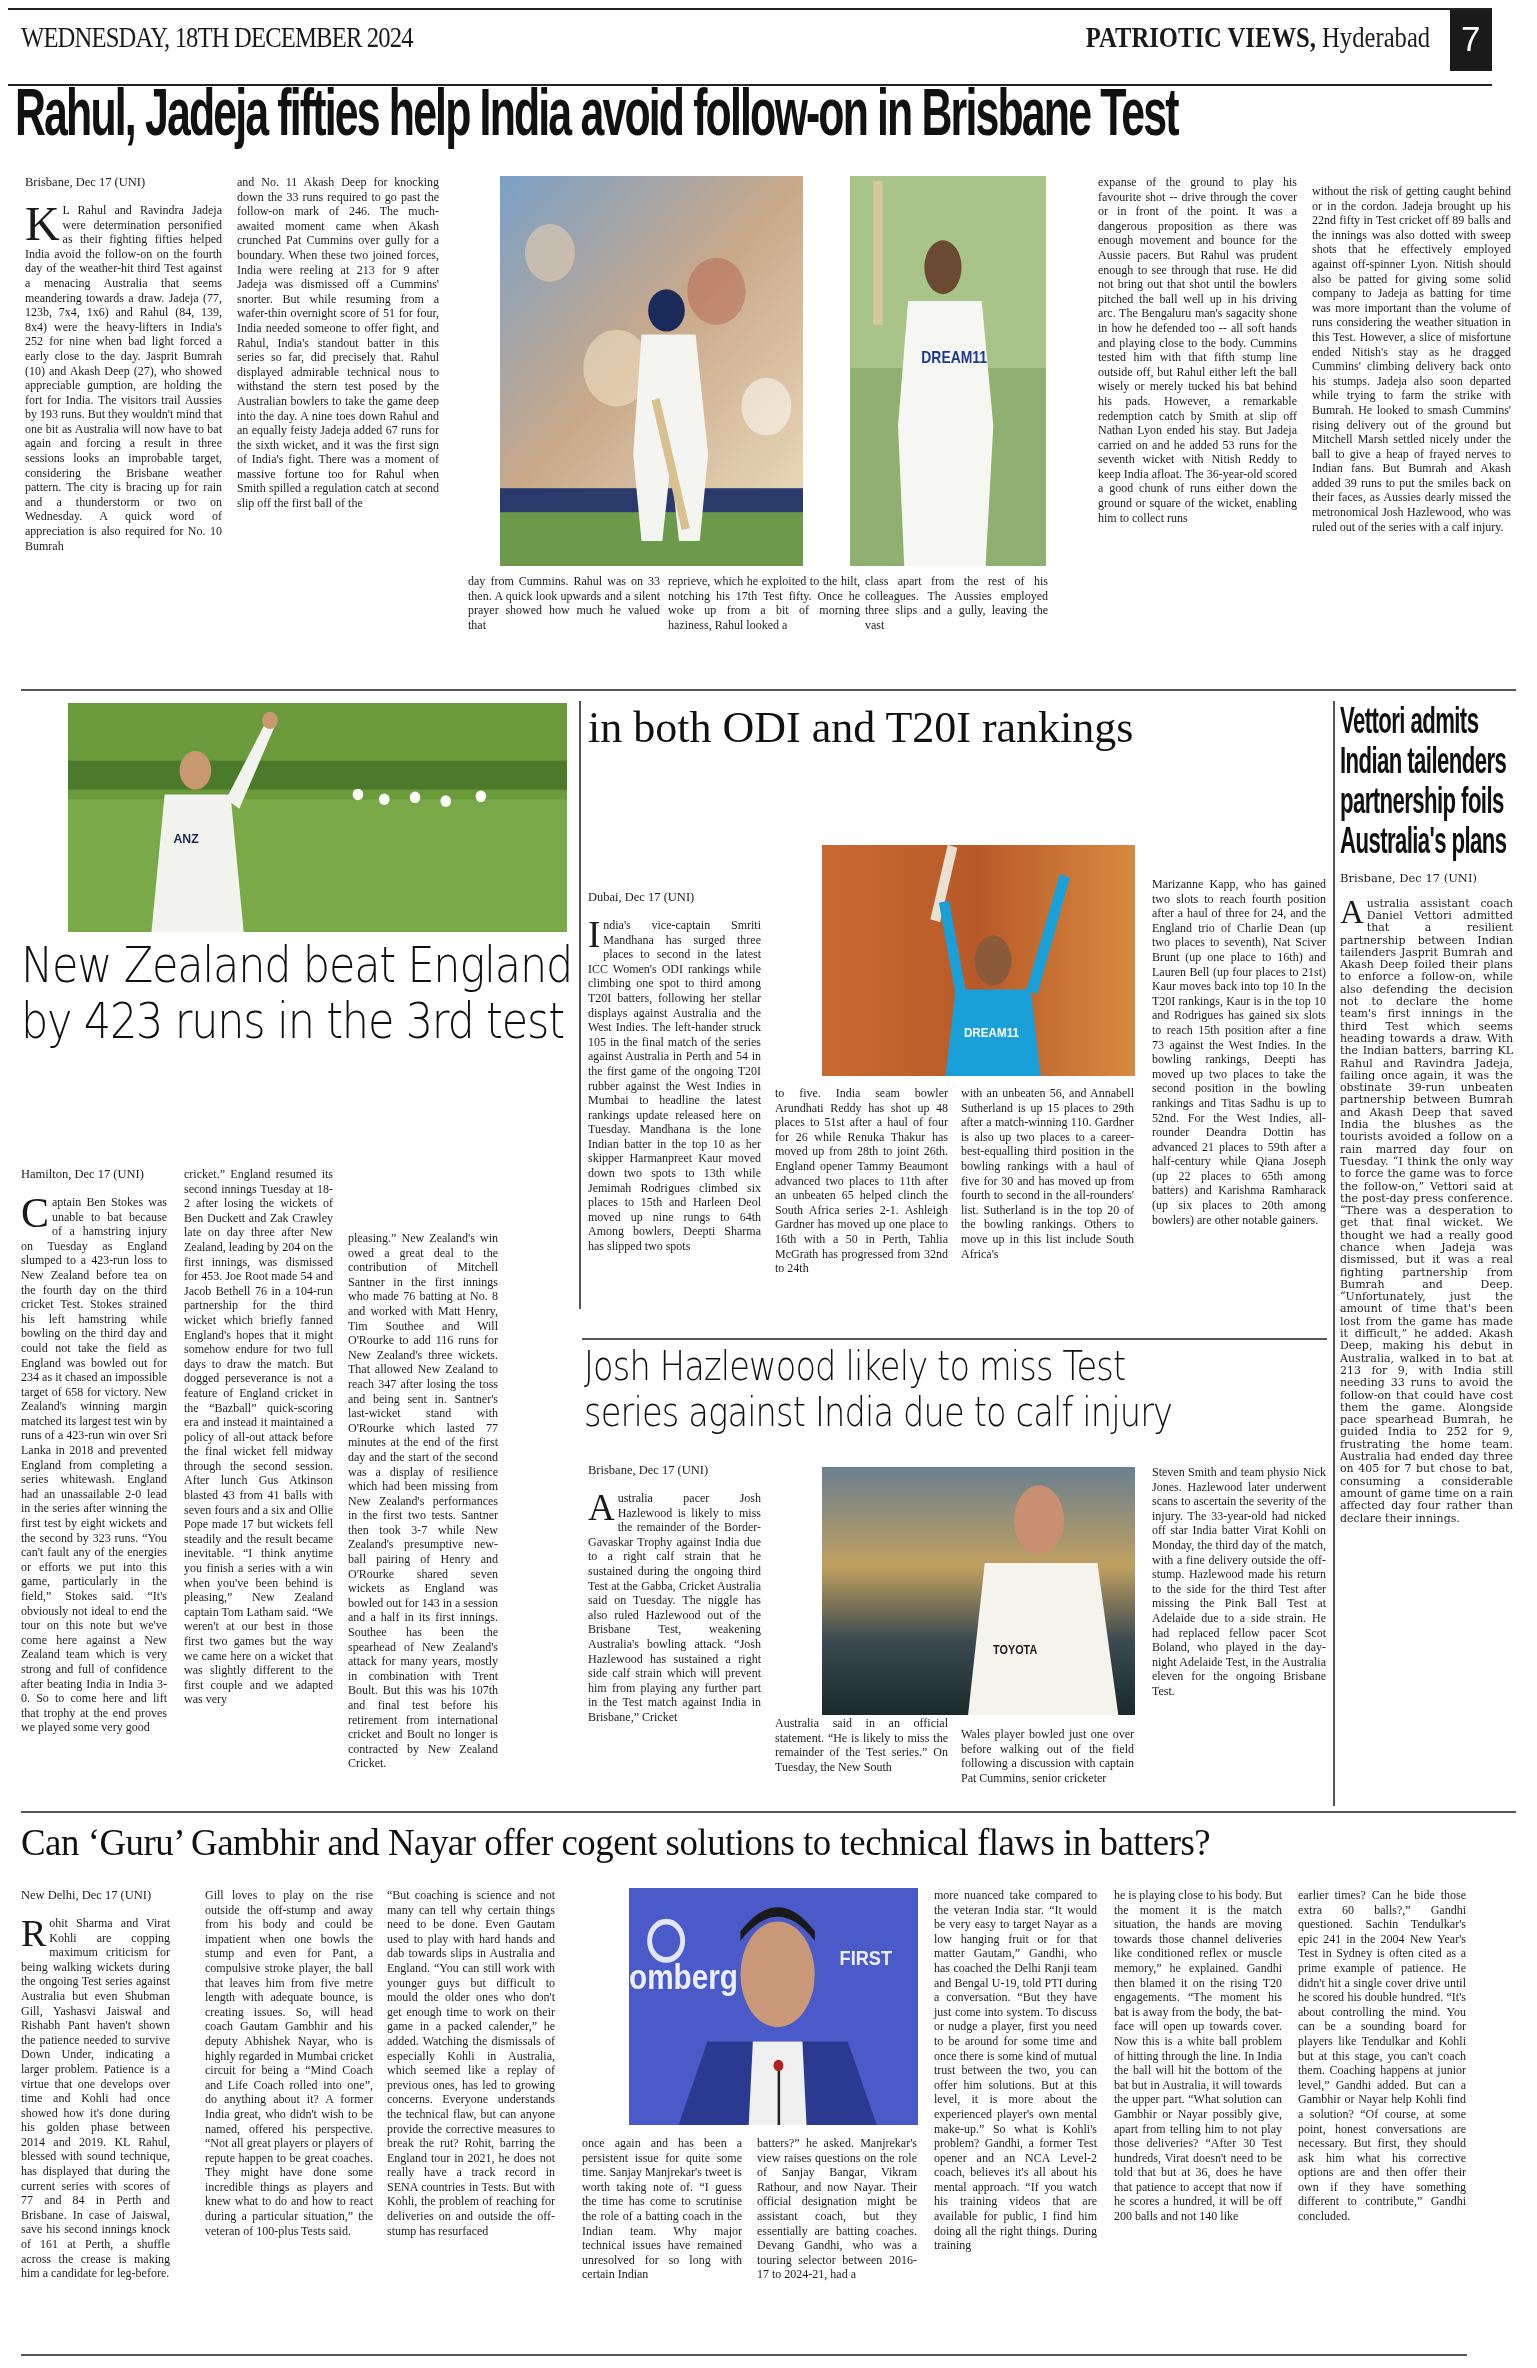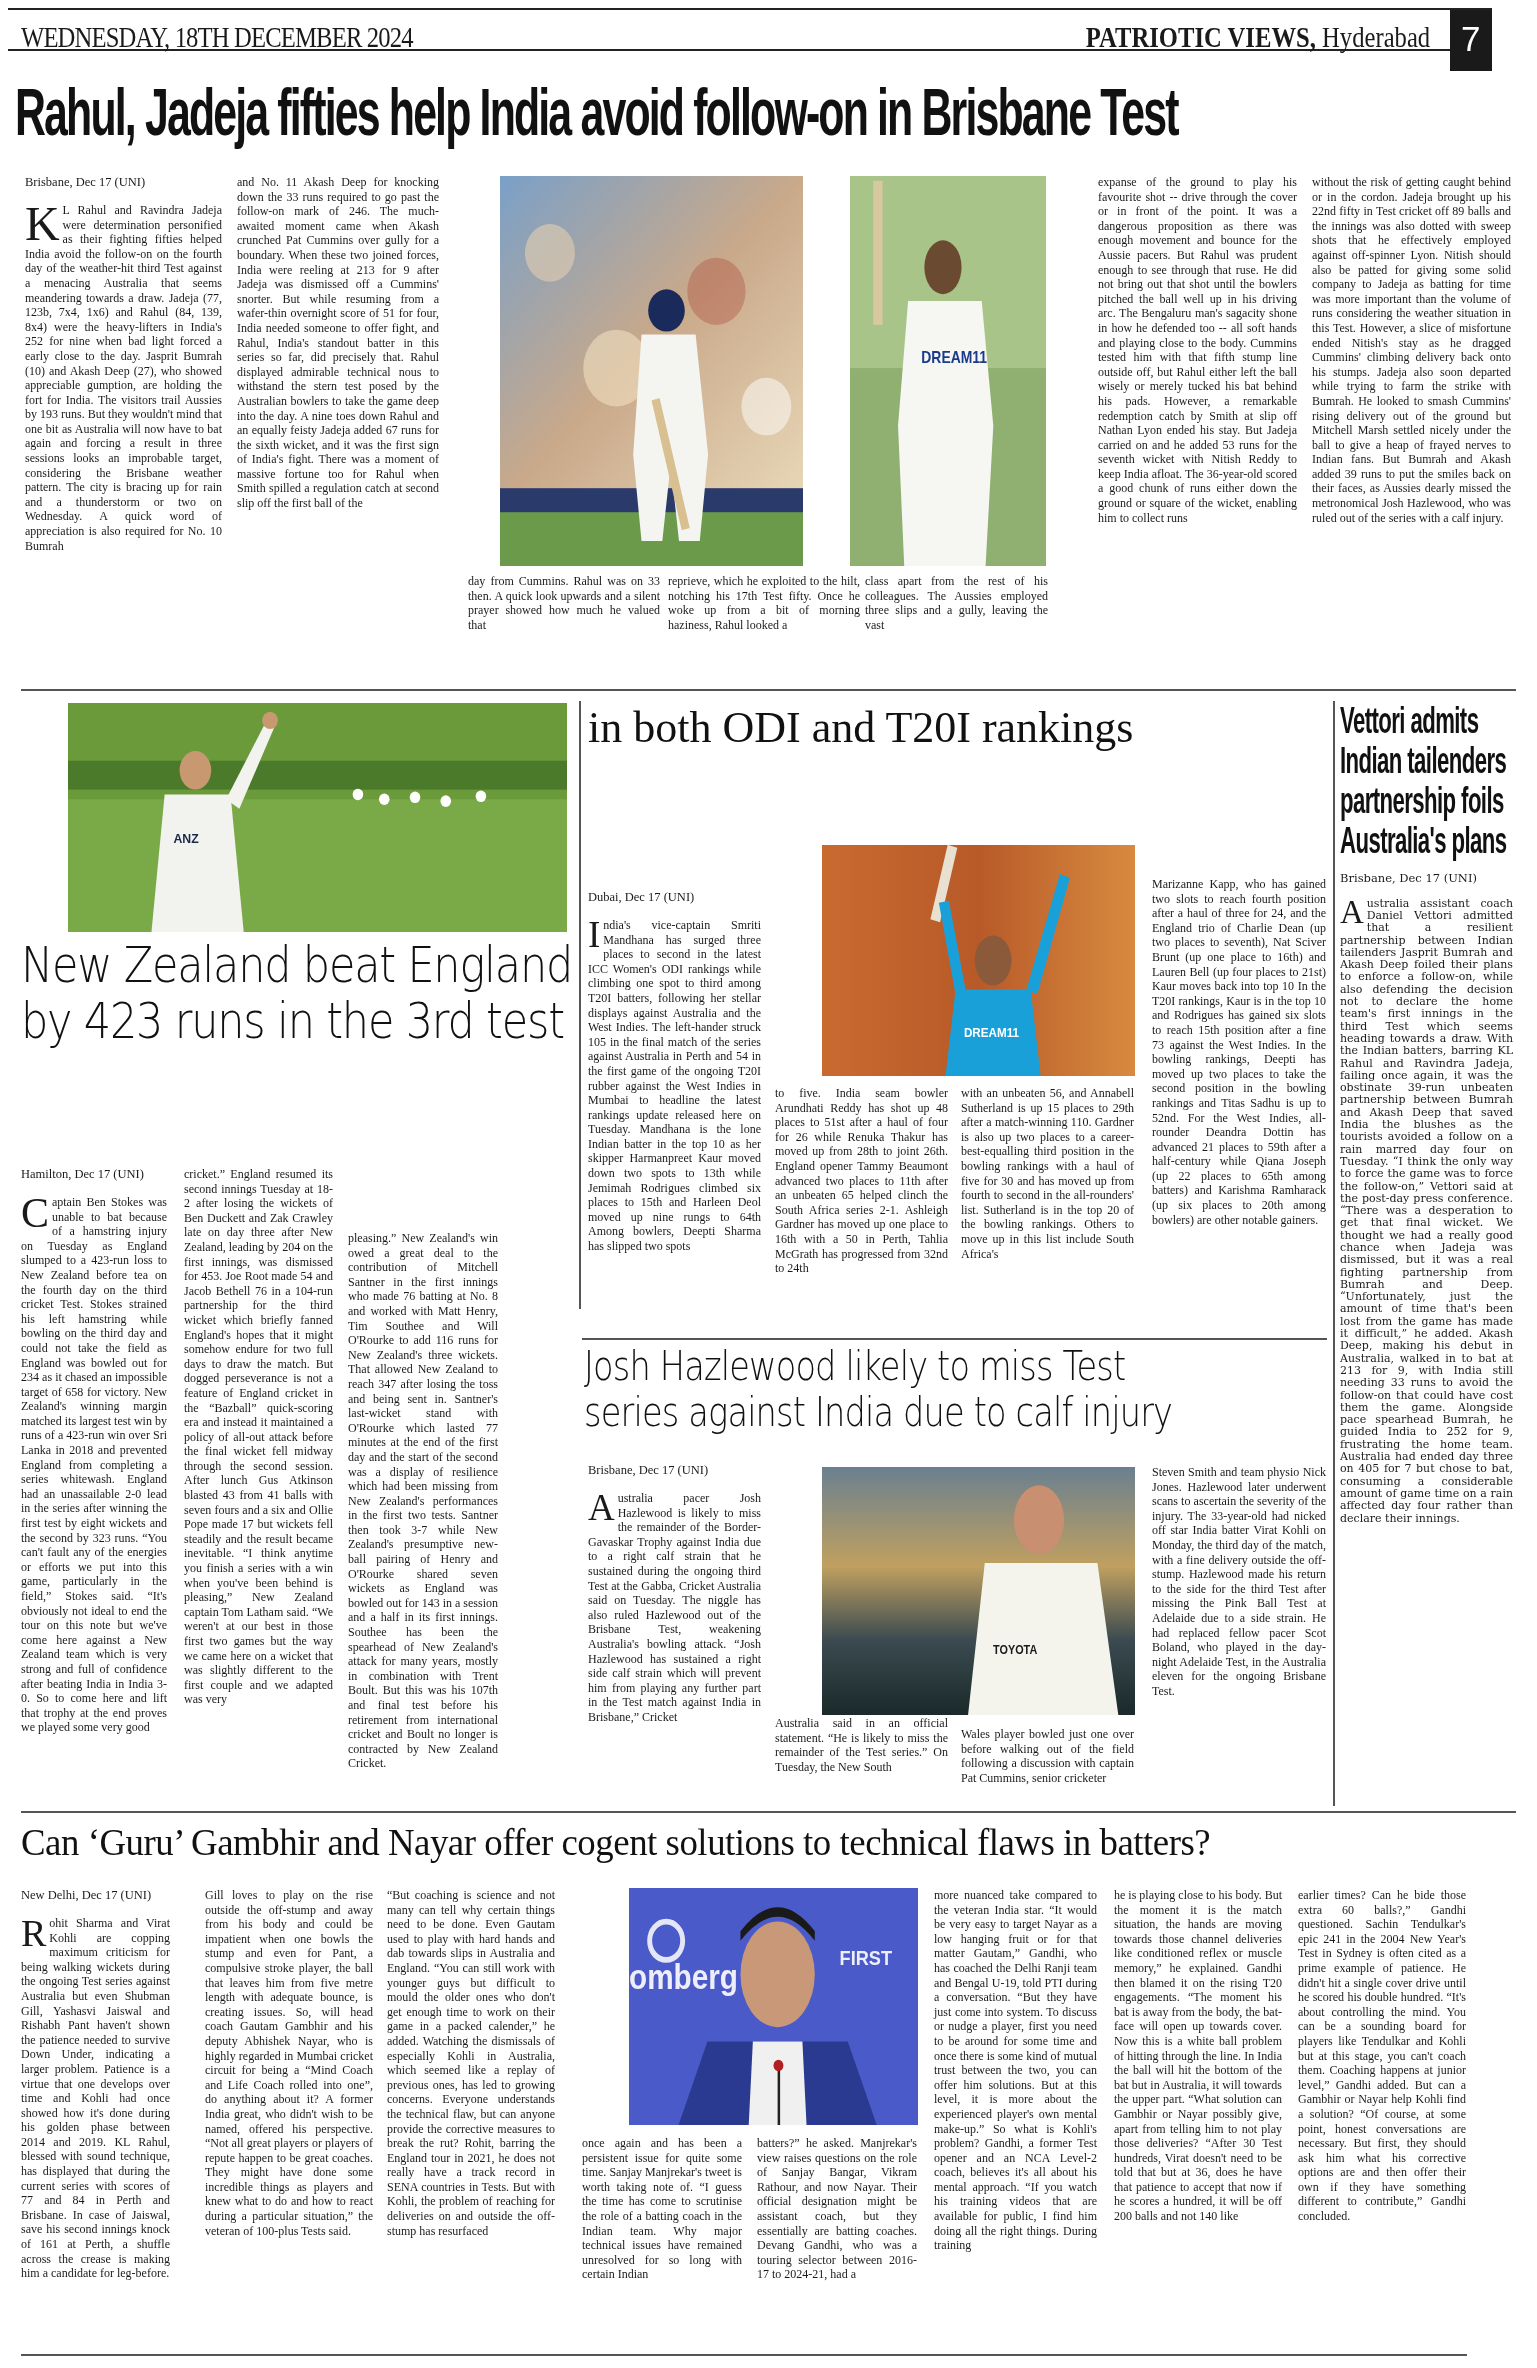--- a/index.html
+++ b/index.html
@@ -9,21 +9,21 @@
   .abs { position: absolute; }
   .col { position: absolute; font-size: 12px; line-height: 14.6px; text-align: justify; hyphens: auto; }
   .col p { margin: 0; }
   .dateline { font-size: 12.5px; margin-bottom: 13.4px; text-align: left; }
   .dropcap { float: left; font-size: 48px; line-height: 38px; margin: 1.9px 2.9px 0 0; font-family: "Liberation Serif", serif; }
 
   .rule { position: absolute; background: #555; height: 1.9px; }
   .vrule { position: absolute; background: #555; width: 1.9px; }
 
   
-  #masthead { left: 7.7px; top: 7.7px; width: 1484px; height: 43px; border-top: 2.9px solid #222; border-bottom: 2.9px double #222; }
+  #masthead { left: 7.7px; top: 7.7px; width: 1484px; height: 78px; border-top: 2.9px solid #222; border-bottom: 2.9px double #222; }
   #mast-date { left: 13.4px; top: 11.5px; font-size: 29px; letter-spacing: -1px; transform: scaleX(0.85); transform-origin: left; font-family: "Liberation Serif", serif; }
   #mast-paper { right: 61px; top: 11.5px; font-size: 29px; transform: scaleX(0.85); transform-origin: right; font-family: "Liberation Serif", serif; white-space: nowrap; }
   #mast-paper b { font-weight: bold; }
   #page-num { right: 0; top: 0; width: 42px; height: 61px; background: #1a1a1a; color: #fff; font-size: 35px; text-align: center; line-height: 58px; font-family: "Liberation Sans", sans-serif; }
 
   #main-head { left: 15.4px; top: 73px; width: 1499px; font-family: "Liberation Sans", sans-serif; font-weight: bold; font-size: 67px; line-height: 77px; letter-spacing: -2.9px; transform: scaleX(0.64); transform-origin: left; white-space: nowrap; color: #111; }
 
   .photo { position: absolute; overflow: hidden; padding-left: 47px; }
   .photo svg { width: 100%; height: 100%; display: block; }
 
@@ -88,21 +88,21 @@
 </div>
 <div class="col" style="left:668px;top:574px;width:192px;">
   <p>reprieve, which he exploited to the hilt, notching his 17th Test fifty. Once he woke up from a bit of morning haziness, Rahul looked a</p>
 </div>
 <div class="col" style="left:865px;top:574px;width:183px;">
   <p>class apart from the rest of his colleagues. The Aussies employed three slips and a gully, leaving the vast</p>
 </div>
 <div class="col" style="left:1098px;top:175px;width:199px;">
   <p>expanse of the ground to play his favourite shot -- drive through the cover or in front of the point. It was a dangerous proposition as there was enough movement and bounce for the Aussie pacers. But Rahul was prudent enough to see through that ruse. He did not bring out that shot until the bowlers pitched the ball well up in his driving arc. The Bengaluru man's sagacity shone in how he defended too -- all soft hands and playing close to the body. Cummins tested him with that fifth stump line outside off, but Rahul either left the ball wisely or merely tucked his bat behind his pads. However, a remarkable redemption catch by Smith at slip off Nathan Lyon ended his stay. But Jadeja carried on and he added 53 runs for the seventh wicket with Nitish Reddy to keep India afloat. The 36-year-old scored a good chunk of runs either down the ground or square of the wicket, enabling him to collect runs</p>
 </div>
-<div class="col" style="left:1312px;top:175px;width:199px;">
+<div class="col" style="left:1312px;top:184px;width:199px;">
   <p>without the risk of getting caught behind or in the cordon. Jadeja brought up his 22nd fifty in Test cricket off 89 balls and the innings was also dotted with sweep shots that he effectively employed against off-spinner Lyon. Nitish should also be patted for giving some solid company to Jadeja as batting for time was more important than the volume of runs considering the weather situation in this Test. However, a slice of misfortune ended Nitish's stay as he dragged Cummins' climbing delivery back onto his stumps. Jadeja also soon departed while trying to farm the strike with Bumrah. He looked to smash Cummins' rising delivery out of the ground but Mitchell Marsh settled nicely under the ball to give a heap of frayed nerves to Indian fans. But Bumrah and Akash added 39 runs to put the smiles back on their faces, as Aussies dearly missed the metronomical Josh Hazlewood, who was ruled out of the series with a calf injury.</p>
 </div>
 
 <div class="rule" style="left:21px;top:689px;width:1495px;"></div>
 
 <div class="photo" style="left:21px;top:703px;width:546px;height:229px;" title="Tim Southee waving to crowd in NZ test whites">
   <svg viewBox="0 0 568 238" preserveAspectRatio="none">
     <rect width="568" height="120" fill="#6a9a3a"></rect>
     <rect y="100" width="568" height="138" fill="#7aaa48"></rect>
     <rect y="60" width="568" height="30" fill="#4a7a2a"></rect>

